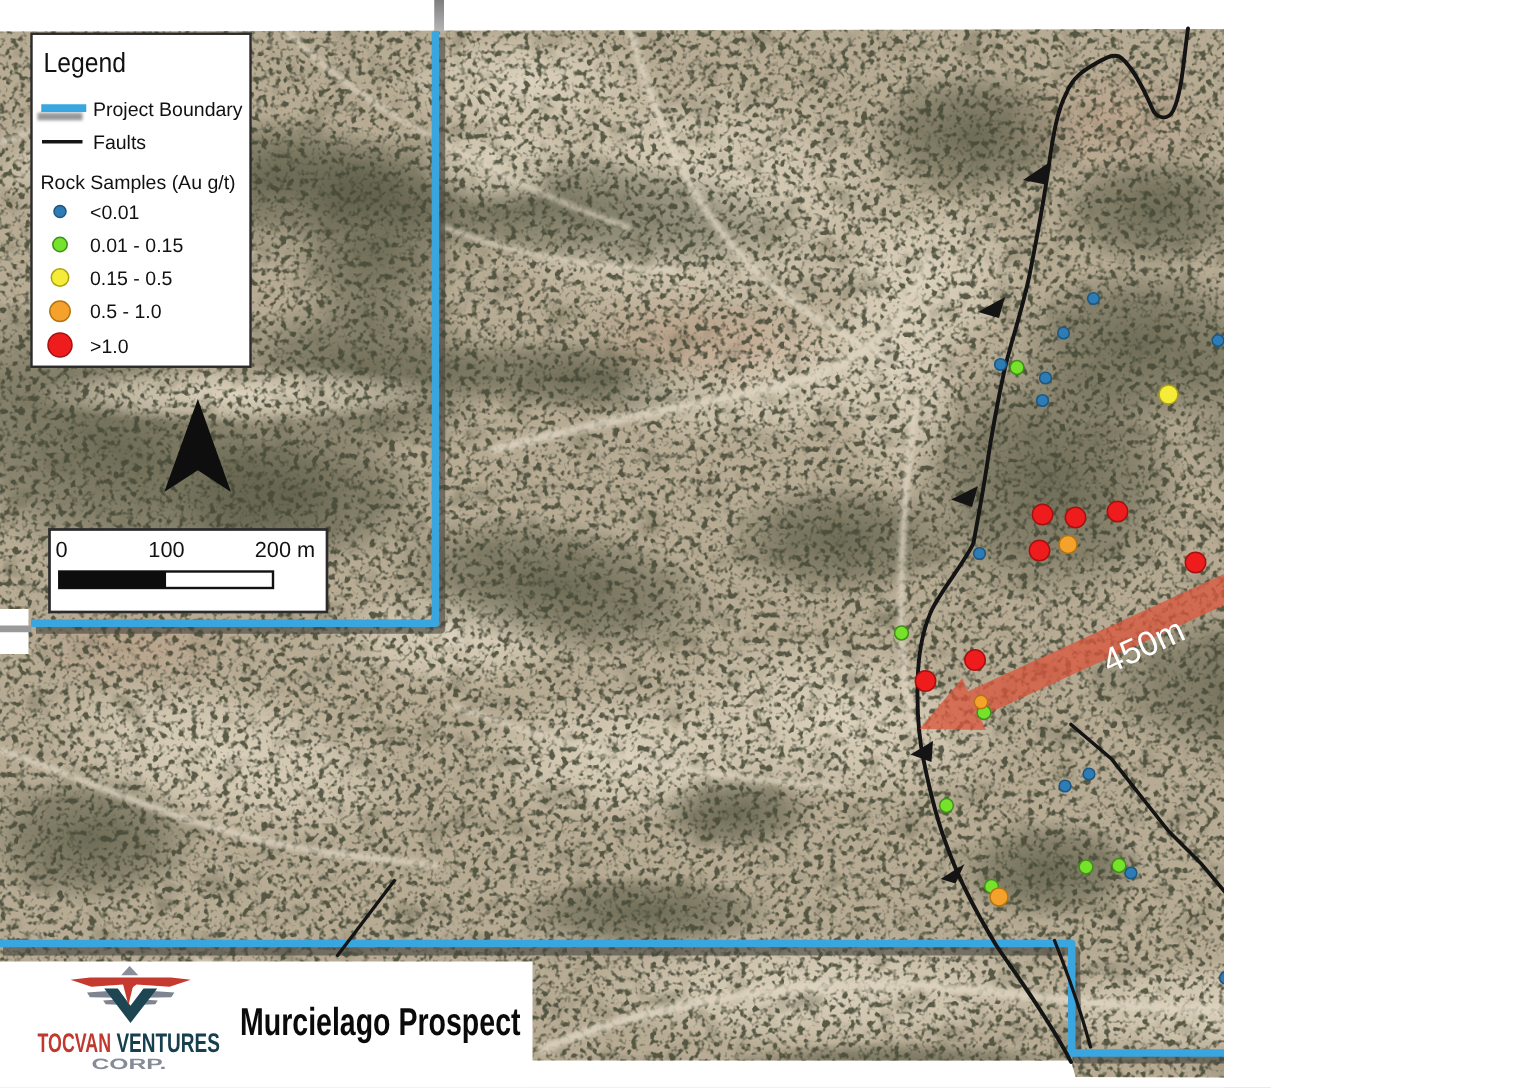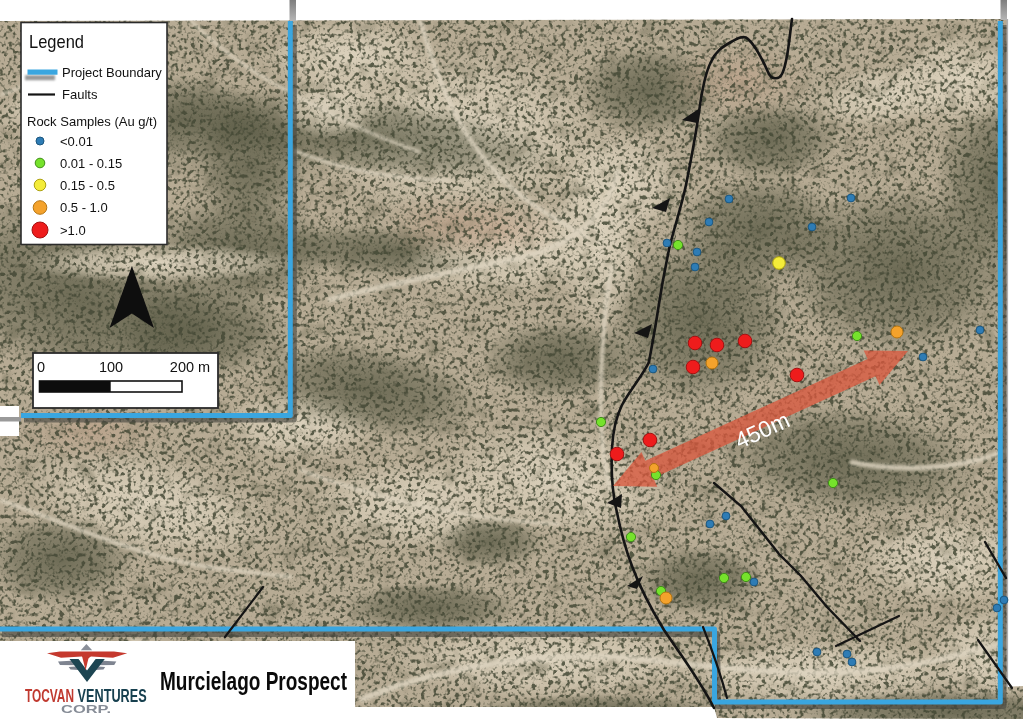--- a/index.html
+++ b/index.html
@@ -1,16 +1,16 @@
 <!DOCTYPE html>
 <html><head>
 <meta charset="utf-8">
 <style>
 html,body{margin:0;padding:0;background:#fff;}
-#wrap{position:relative;width:1024px;height:725px;overflow:hidden;background:#fff;
+#wrap{position:relative;width:816px;height:725px;overflow:hidden;background:#fff;
 font-family:"Liberation Sans",sans-serif;text-decoration:underline;}
 </style>
 </head>
 <body>
 <div id="wrap">
 <svg width="1024" height="725" viewBox="0 0 1024 725" xmlns="http://www.w3.org/2000/svg">
 <defs>
   <radialGradient id="gL">
           <stop offset="0" stop-color="#dbd1bc" stop-opacity="1"></stop>
           <stop offset="0.6" stop-color="#d7ccb6" stop-opacity="0.7"></stop>

